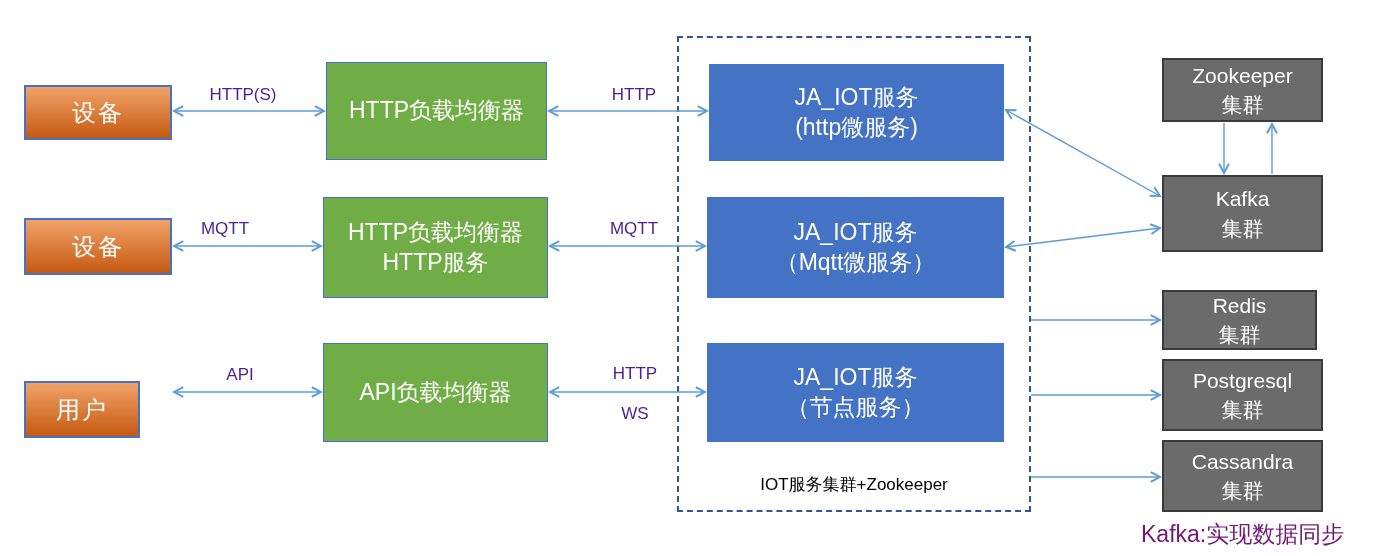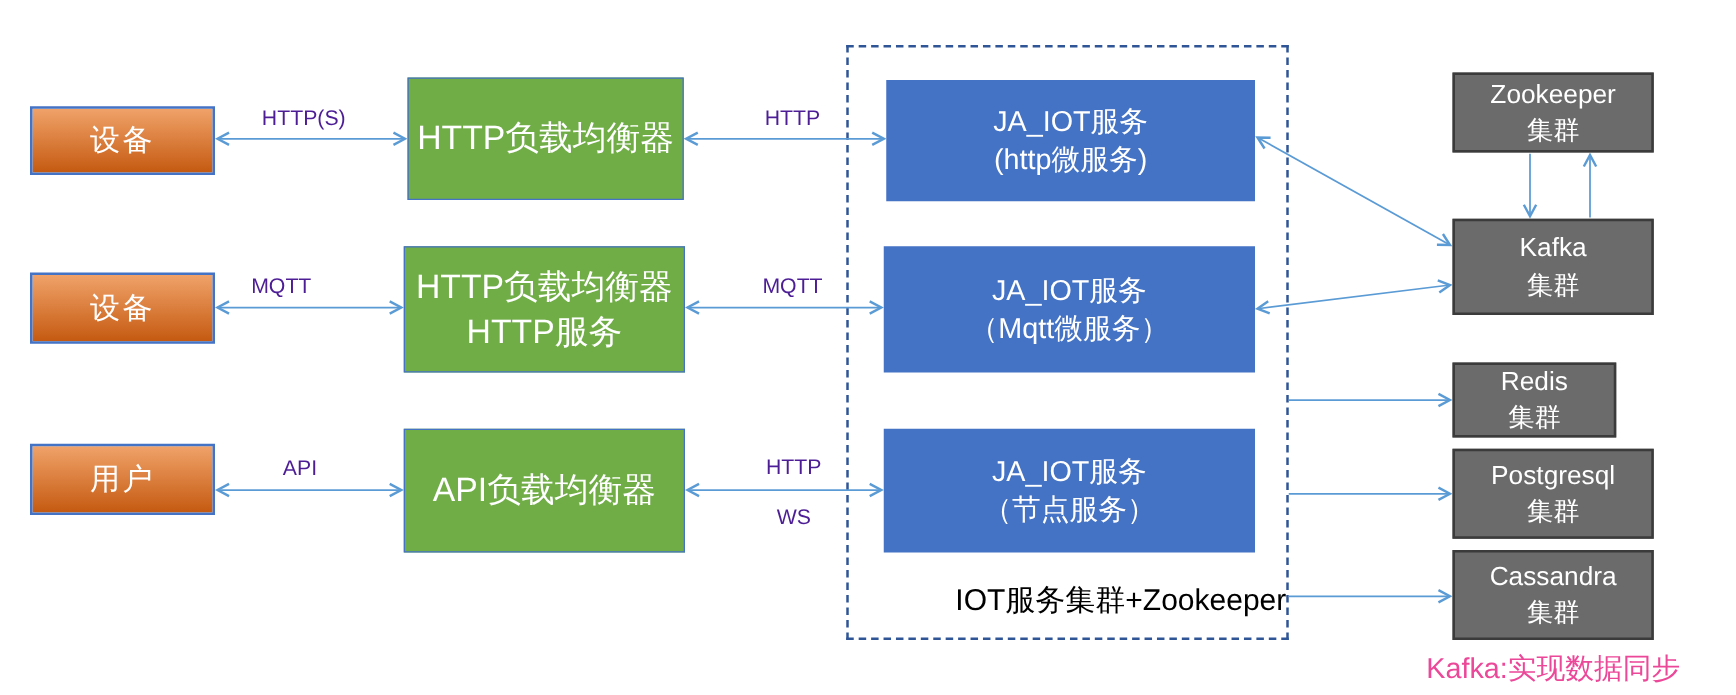--- a/index.html
+++ b/index.html
@@ -16,42 +16,42 @@
     box-sizing:border-box;line-height:1.3;
   }
   .node.orange{
     background:linear-gradient(180deg,var(--orange-top) 0%,var(--orange-bottom) 100%);
     border:2px solid var(--box-border-blue);
     font-size:24px;letter-spacing:2px;
   }
   .node.green{
     background:var(--green);
     border:1px solid var(--box-border-blue);
-    font-size:27px;
+    font-size:23px;
   }
   .node.blue{background:var(--blue);font-size:23px;}
   .node.gray{
     background:var(--gray);
     border:2px solid var(--gray-border);
     font-size:21px;line-height:1.4;
   }
   .cluster{
     position:absolute;z-index:0;border:2px dashed var(--dashed-border);
     box-sizing:border-box;
   }
   .cluster-label{
-    position:absolute;left:0;right:0;bottom:14px;text-align:right;
-    color:#000;font-size:24px;z-index:2;
+    position:absolute;left:0;right:0;bottom:14px;text-align:center;
+    color:#000;font-size:17px;z-index:2;
   }
   .edge-label{
     position:absolute;z-index:3;transform:translateX(-50%);
     color:#4c1d95;font-size:17px;white-space:nowrap;
   }
   .footnote{
-    position:absolute;z-index:3;color:#ec4899;font-size:23px;white-space:nowrap;
+    position:absolute;z-index:3;color:#701a75;font-size:23px;white-space:nowrap;
   }
 </style>
 </head>
 <body>
 
 <div class="canvas">
 
   <svg class="edges" width="1389" height="556" viewBox="0 0 1389 556">
     <defs>
       <marker id="ah" viewBox="0 0 10 10" refX="8.6" refY="5" markerWidth="13" markerHeight="13" markerUnits="userSpaceOnUse" orient="auto-start-reverse">
@@ -76,21 +76,21 @@
   <div class="cluster" style="left:677px;top:36px;width:354px;height:476px">
     <div class="cluster-label">IOT服务集群+Zookeeper</div>
   </div>
 
   <div class="node orange" style="left:24px;top:85px;width:148px;height:55px">
     <span>设备</span>
   </div>
   <div class="node orange" style="left:24px;top:218px;width:148px;height:57px">
     <span>设备</span>
   </div>
-  <div class="node orange" style="left:24px;top:355px;width:148px;height:57px">
+  <div class="node orange" style="left:24px;top:381px;width:116px;height:57px">
     <span>用户</span>
   </div>
 
   <div class="node green" style="left:326px;top:62px;width:221px;height:98px">
     <span>HTTP负载均衡器</span>
   </div>
   <div class="node green" style="left:323px;top:197px;width:225px;height:101px">
     <span>HTTP负载均衡器</span>
     <span>HTTP服务</span>
   </div>
@@ -112,21 +112,21 @@
   </div>
 
   <div class="node gray" style="left:1162px;top:58px;width:161px;height:64px">
     <span>Zookeeper</span>
     <span>集群</span>
   </div>
   <div class="node gray" style="left:1162px;top:175px;width:161px;height:77px">
     <span>Kafka</span>
     <span>集群</span>
   </div>
-  <div class="node gray" style="left:1162px;top:290px;width:131px;height:60px">
+  <div class="node gray" style="left:1162px;top:290px;width:155px;height:60px">
     <span>Redis</span>
     <span>集群</span>
   </div>
   <div class="node gray" style="left:1162px;top:359px;width:161px;height:72px">
     <span>Postgresql</span>
     <span>集群</span>
   </div>
   <div class="node gray" style="left:1162px;top:440px;width:161px;height:72px">
     <span>Cassandra</span>
     <span>集群</span>

